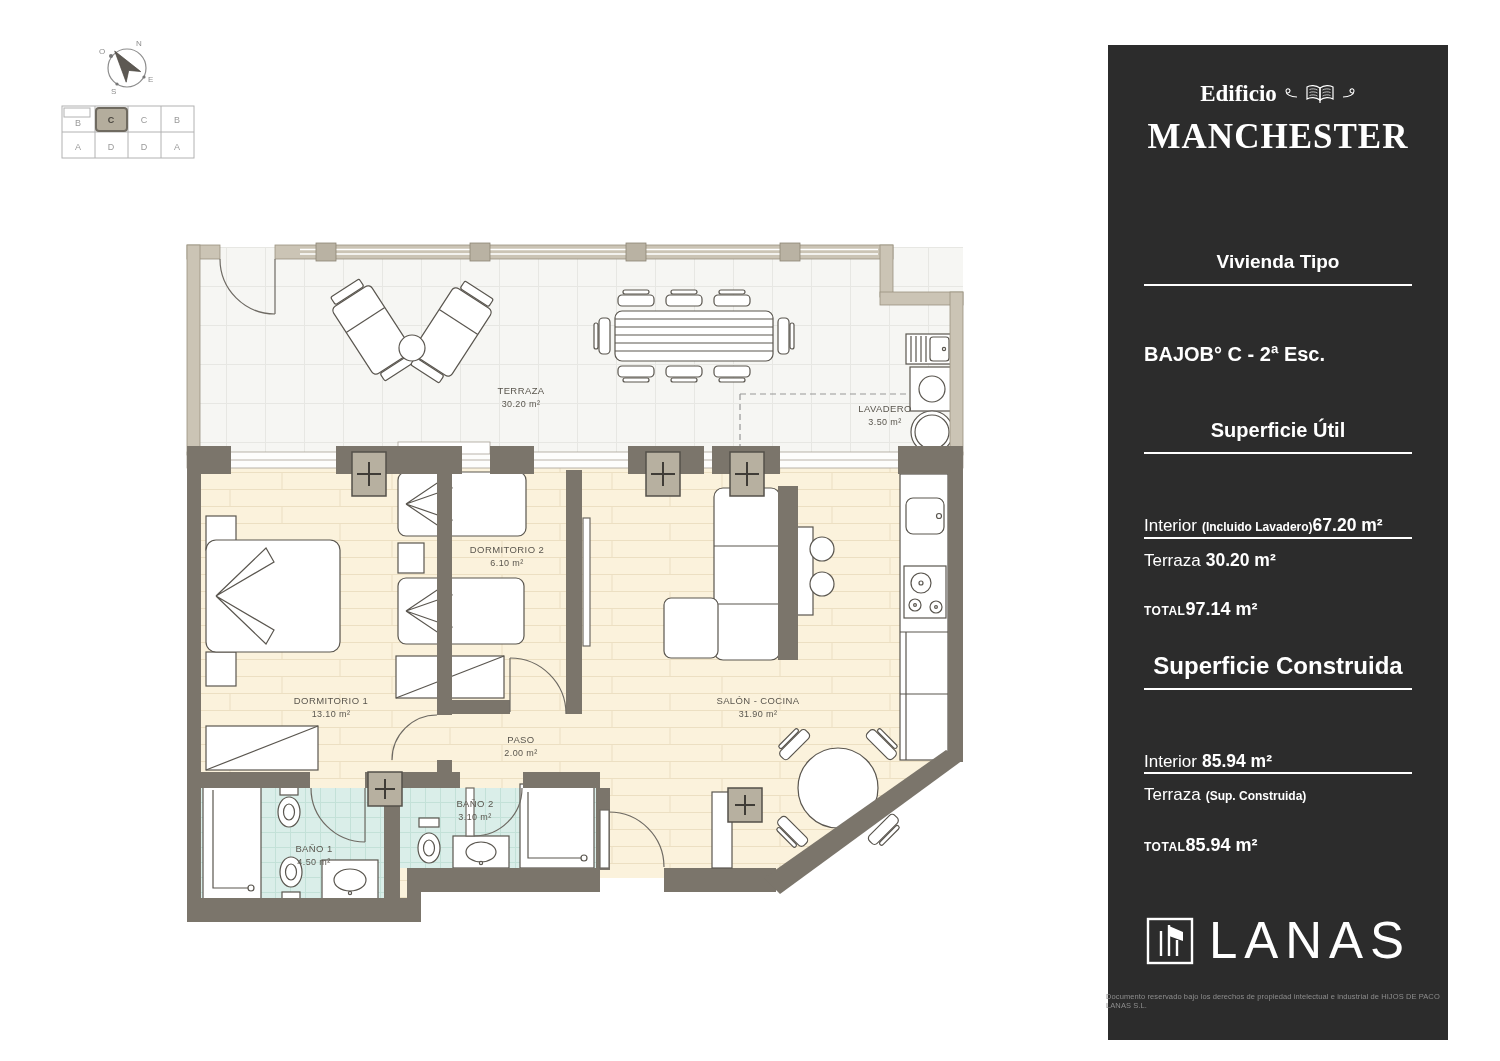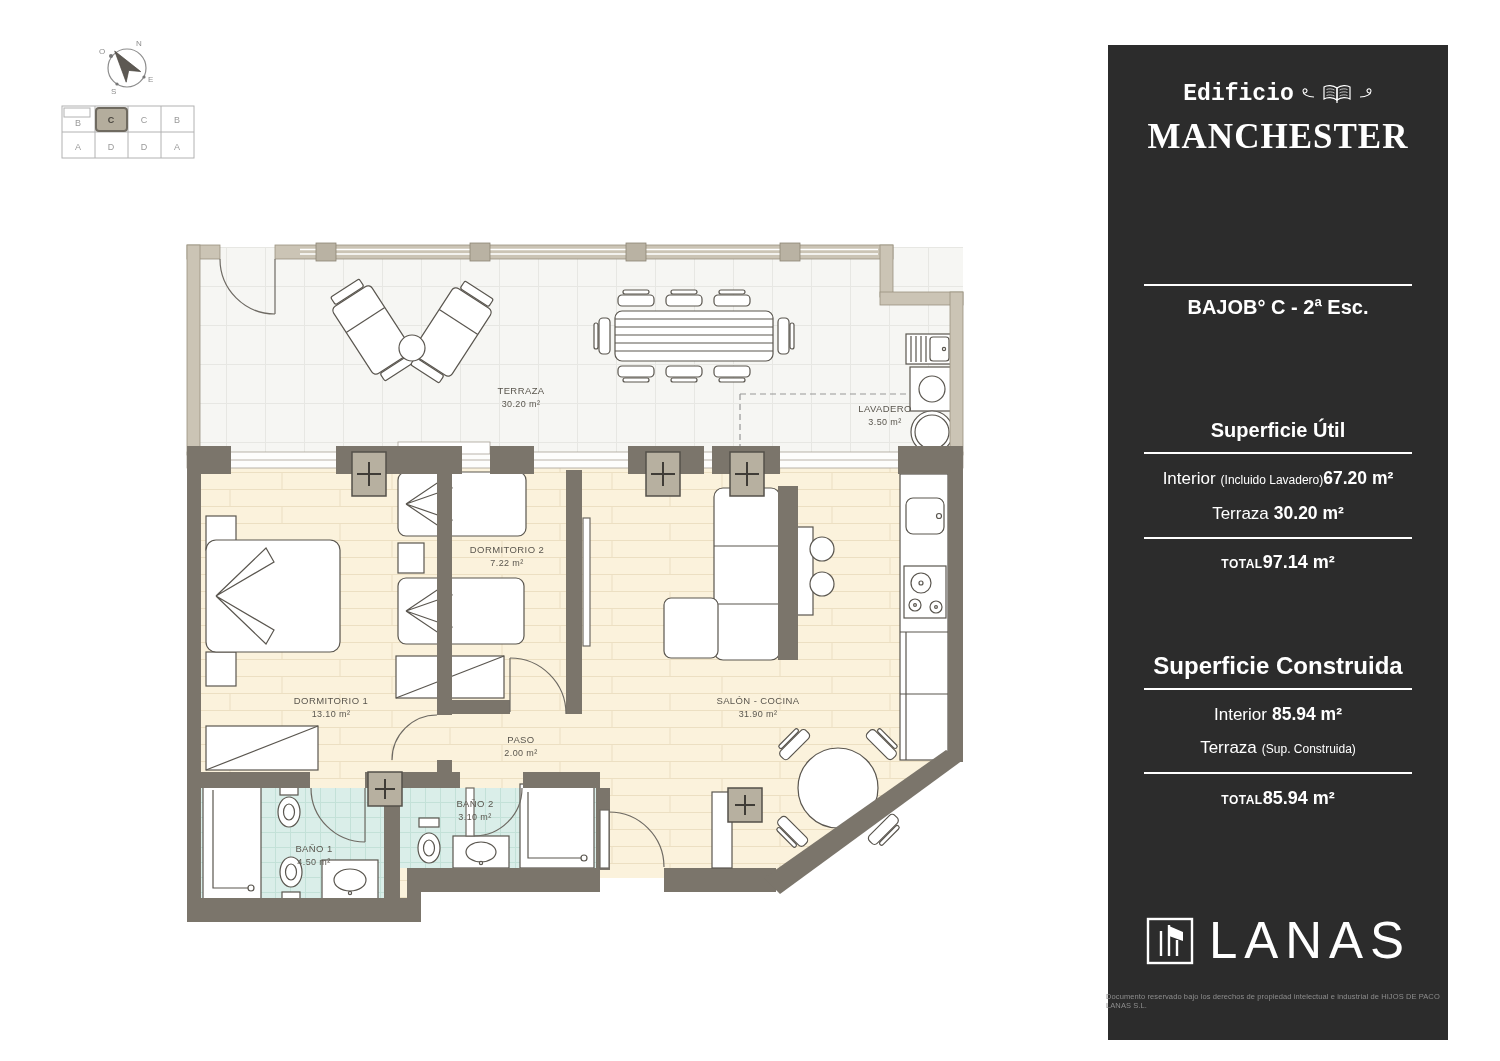--- a/index.html
+++ b/index.html
@@ -10,29 +10,29 @@
   #plan-wrap{position:absolute;left:0;top:0;width:1100px;height:1061px;}
   .room-label{position:absolute;text-align:center;color:#5a564e;font-size:9.5px;
               letter-spacing:.4px;line-height:1.45;transform:translateX(-50%);white-space:nowrap;}
   .room-label .rname{font-size:9.5px;}
   .room-label .rarea{font-size:9px;}
 
   
   #panel{position:absolute;left:1108px;top:45px;width:340px;height:995px;background:#2c2c2c;color:#fff;}
   .ptitle{position:absolute;left:0;width:100%;text-align:center;font-weight:bold;color:#fff;}
   .pline{position:absolute;left:36px;width:268px;height:2px;background:#ffffff;}
-  .prow{position:absolute;left:36px;width:268px;display:flex;justify-content:center;align-items:baseline;}
+  .prow{position:absolute;left:36px;width:268px;display:flex;justify-content:flex-start;align-items:baseline;margin-top:47px;}
   .plabel{font-size:17px;}
-  .pnote{font-size:12px;margin-left:5px;}
+  .pnote{font-size:12px;margin-left:5px;font-weight:bold;}
   .pvalue{font-size:17.5px;font-weight:bold;}
   .ptotal .plabel{font-size:12px;font-weight:bold;letter-spacing:.5px;}
   .ptotal .pvalue{font-size:18px;}
 
   #brand{position:absolute;left:0;top:36px;width:100%;text-align:center;color:#fff;}
-  #brand-line1{font-family:Liberation Mono, monospace;font-weight:bold;font-size:23px;
+  #brand-line1{font-family:Liberation Serif, serif;font-weight:bold;font-size:23px;
                display:flex;align-items:center;justify-content:center;gap:7px;}
   #brand-name{font-family:"Liberation Serif",serif;font-weight:bold;font-size:35px;letter-spacing:1px;margin-top:10px;}
 
   #logo{position:absolute;left:0;top:866px;width:100%;display:flex;align-items:center;justify-content:center;gap:14px;}
   #logo-name{font-size:51px;letter-spacing:7px;color:#fff;}
 
   #footer-note{position:absolute;left:1106px;top:992px;width:344px;font-size:7.5px;color:#8d8d8d;
                letter-spacing:.1px;}
 </style>
 </head>
@@ -388,21 +388,21 @@
   <div class="room-label" style="left:885px;top:402px;">
     <div class="rname">LAVADERO</div>
         <div class="rarea">3.50 m²</div>
   </div>
   <div class="room-label" style="left:331px;top:694px;">
     <div class="rname">DORMITORIO 1</div>
         <div class="rarea">13.10 m²</div>
   </div>
   <div class="room-label" style="left:507px;top:543px;">
     <div class="rname">DORMITORIO 2</div>
-        <div class="rarea">7.22 m²</div>
+        <div class="rarea">6.10 m²</div>
   </div>
   <div class="room-label" style="left:758px;top:694px;">
     <div class="rname">SALÓN - COCINA</div>
         <div class="rarea">31.90 m²</div>
   </div>
   <div class="room-label" style="left:521px;top:733px;">
     <div class="rname">PASO</div>
         <div class="rarea">2.00 m²</div>
   </div>
   <div class="room-label" style="left:314px;top:826px;margin-top:16px;">
@@ -429,20 +429,21 @@
           <path d="M4.5,5.5 C7,4.5 10,4.7 12.5,6 M4.5,8.5 C7,7.5 10,7.7 12.5,9 M4.5,11.5 C7,10.5 10,10.7 12.5,12 M17.5,6 C20,4.7 23,4.5 25.5,5.5 M17.5,9 C20,7.7 23,7.5 25.5,8.5 M17.5,12 C20,10.7 23,10.5 25.5,11.5" stroke="#fff" stroke-width="0.7" fill="none"></path>
           <path d="M15,16 V19" stroke="#fff" stroke-width="1.2"></path>
         </svg>
         <svg width="14" height="14" viewBox="0 0 14 14">
           <path d="M1,10 C8,10 12,7 12,4 C12,2 10,1 8.5,2.5 C7,4 9,6.5 10.5,5.5" stroke="#fff" stroke-width="1.1" fill="none"></path>
         </svg>
       </div>
       <div id="brand-name">MANCHESTER</div>
     </div>
 
+    <div class="ptitle" style="top:206px;font-size:19px;">Vivienda Tipo</div>
     <div class="pline" style="top:239px;"></div>
     <div class="prow" style="top:251px;">
       <span class="plabel" style="font-size:20px;font-weight:bold;">BAJO</span>
       <span class="pvalue" style="font-size:20px;">B° C - 2ª Esc.</span>
     </div>
 
     <div class="ptitle" style="top:374px;font-size:20px;">Superficie Útil</div>
     <div class="pline" style="top:407px;"></div>
     <div class="prow" style="top:423px;">
       <span><span class="plabel">Interior</span><span class="pnote">(Incluido Lavadero)</span></span>

